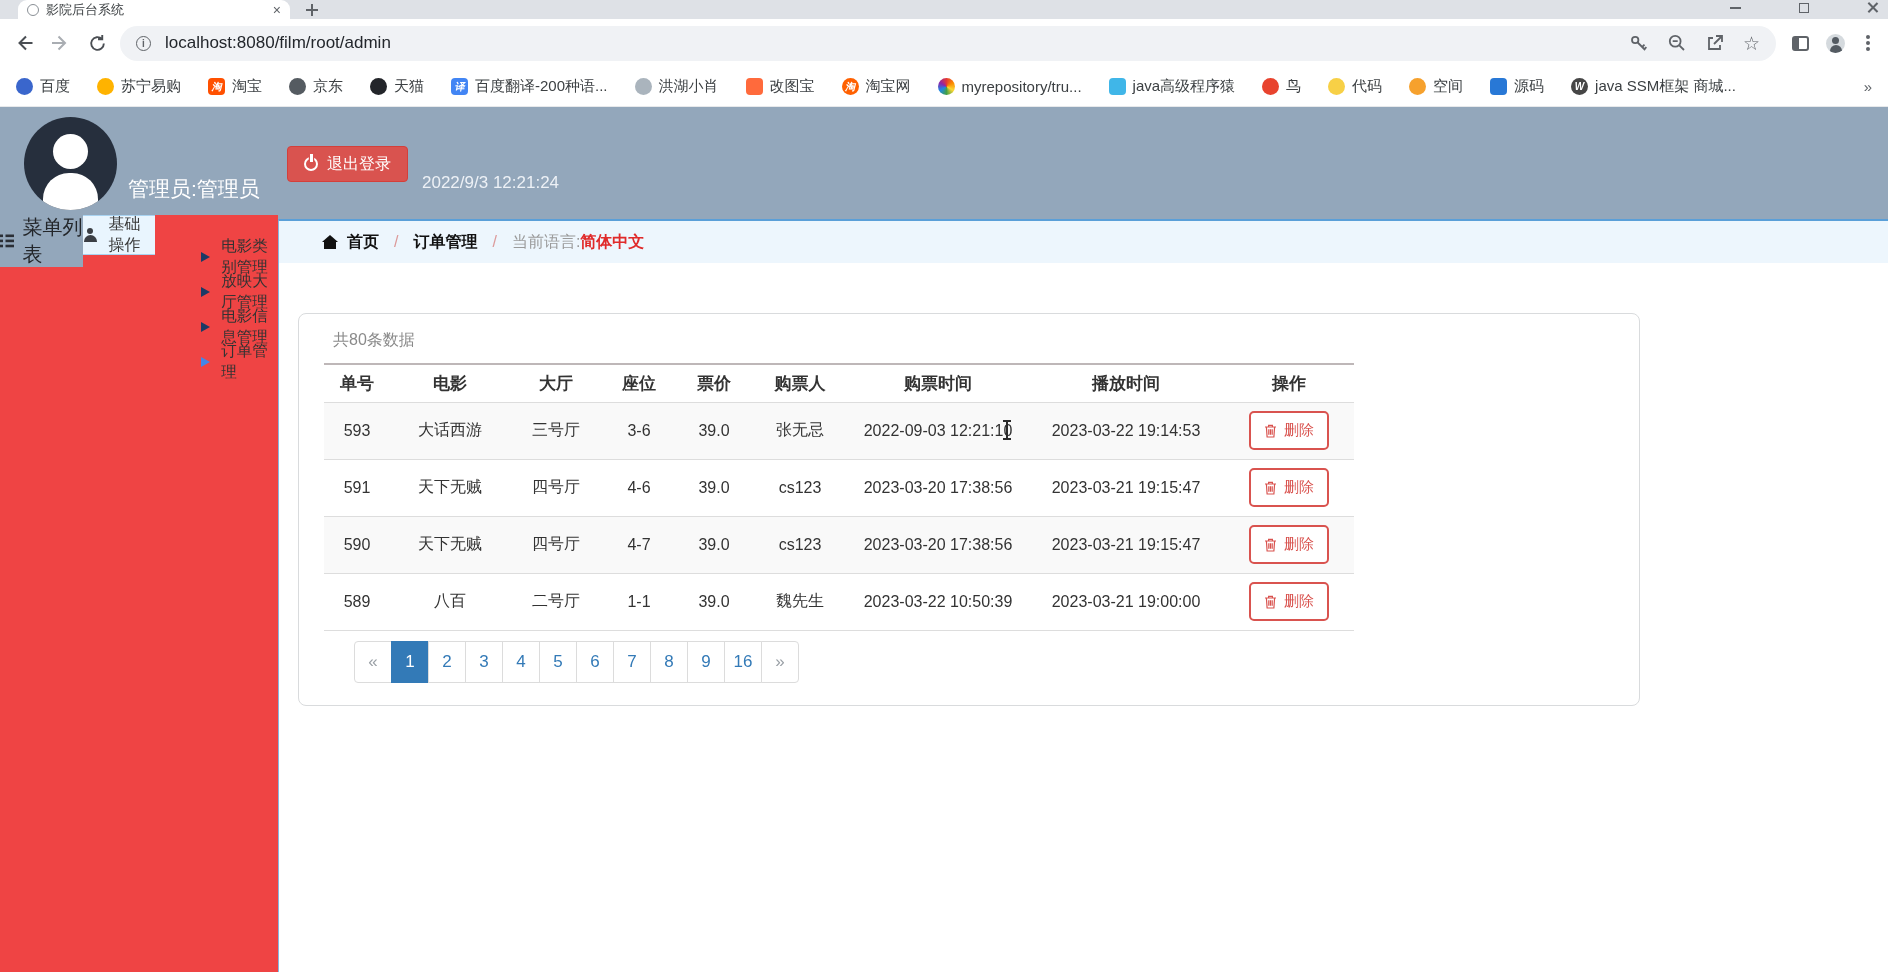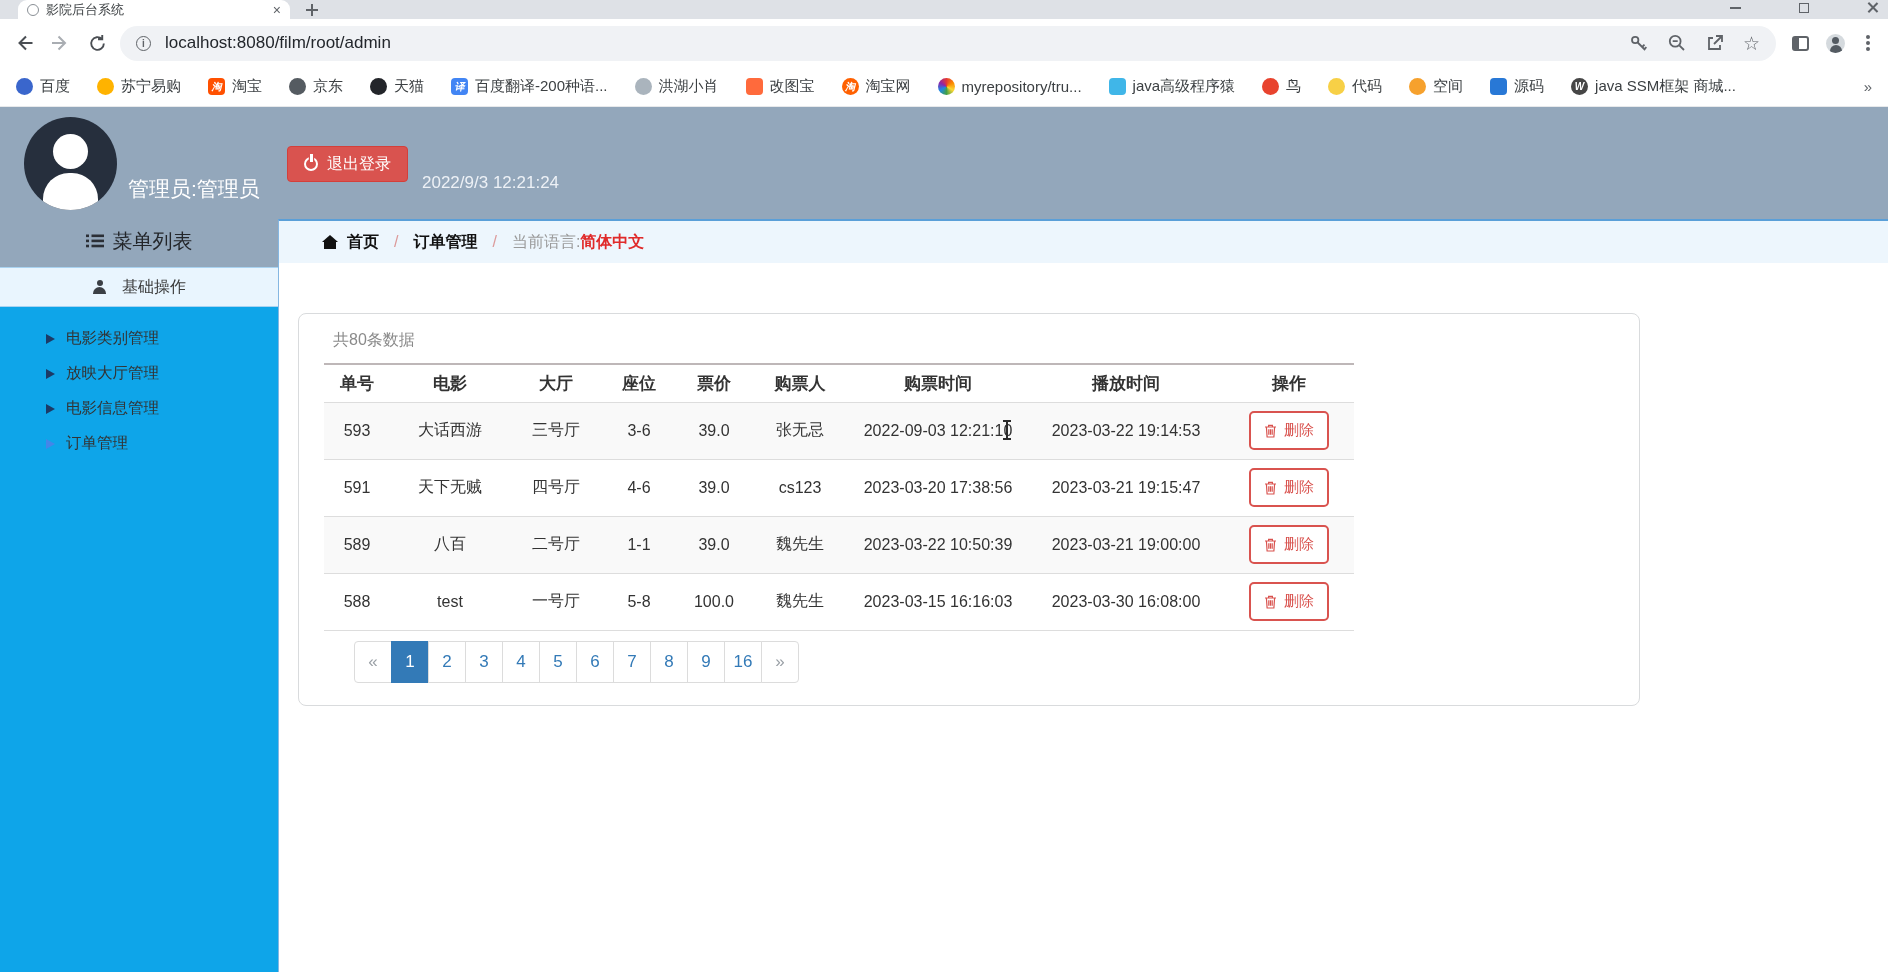--- a/index.html
+++ b/index.html
@@ -60,29 +60,29 @@
   .logout-btn { position:absolute; left:287px; top:39px; height:36px; display:flex; align-items:center;
                 gap:9px; padding:0 16px; background:#d9534f; border:1px solid #d43f3a; border-radius:4px;
                 color:#fff; font-size:16px; }
   .power-ic { position:relative; width:14px; height:14px; border:2px solid #fff; border-radius:50%; }
   .power-ic::before { content:""; position:absolute; left:4px; top:-5px; width:2.5px; height:8px; background:#fff;
                       box-shadow:0 0 0 1.2px #d9534f; }
   .header-time { position:absolute; left:422px; top:66px; font-size:17px; color:#edf1f6; }
 
   
   .app-body { display:flex; height:757px; background:#93a7bb; }
-  .sidebar { width:278px; background:#0ea5e9; display:flex; flex-direction:column; flex:none; }
+  .sidebar { width:278px; background:#ef4444; display:flex; flex-direction:row; flex:none; }
   .menu-title { height:52px; background:#93a7bb; display:flex; align-items:center; justify-content:center;
                 gap:9px; font-size:20px; color:#23262a; }
   .side-section { height:40px; background:#e9f5fe; border-top:1px solid #a9d3f1; border-bottom:1px solid #a9d3f1;
                   display:flex; align-items:center; justify-content:center; gap:15px; font-size:16px; color:#3a3a3a; }
   .person-ic { position:relative; width:15px; height:14px; }
   .person-ic::before { content:""; position:absolute; left:4.5px; top:0; width:6px; height:6px; border-radius:50%; background:#3b3f45; }
   .person-ic::after { content:""; position:absolute; left:1px; top:7px; width:13px; height:7px; border-radius:7px 7px 0 0; background:#3b3f45; }
-  .menu-items { padding-top:14px; }
+  .menu-items { padding-top:24px; }
   .menu-item { height:35px; display:flex; align-items:center; padding-left:46px; gap:11px; font-size:15.5px; color:#333; }
   .tri { width:0; height:0; border-left:9px solid #1c3a66; border-top:5.5px solid transparent; border-bottom:5.5px solid transparent; }
   .menu-item.active .tri { border-left-color:#4486e8; }
 
   .content { flex:1; margin-top:4px; border-top:2px solid #5a9fd8; border-left:1px solid #85b7e2; background:#fff; }
   .breadcrumb { height:42px; background:#edf6fd; display:flex; align-items:center; padding-left:43px; font-size:16px; }
   .house-ic { position:relative; width:16px; height:14px; margin-right:9px; }
   .house-ic::before { content:""; position:absolute; left:0; top:0; border-left:8px solid transparent;
                       border-right:8px solid transparent; border-bottom:7px solid #111; }
   .house-ic::after { content:""; position:absolute; left:2px; top:7px; width:12px; height:7px; background:#111; }
@@ -421,58 +421,58 @@
     <td>
       <button class="del-btn">
         <svg width="13" height="14" viewBox="0 0 13 14">
                       <path d="M1 3h11M4.6 3V1.3h3.8V3M2.4 3l.7 10h6.8l.7-10M4.8 5.3v5.4M6.5 5.3v5.4M8.2 5.3v5.4" stroke="#d9534f" fill="none" stroke-width="1.2"></path>
                     </svg>
         <span class="del-label">删除</span>
       </button>
     </td>
   </tr>
 
+  <tr>
+    <td>590</td>
+                <td>天下无贼</td>
+                <td>四号厅</td>
+    <td>4-7</td>
+                <td>39.0</td>
+                <td>cs123</td>
+    <td>2023-03-20 17:38:56</td>
+                <td>2023-03-21 19:15:47</td>
+    <td>
+      <button class="del-btn">
+        <svg width="13" height="14" viewBox="0 0 13 14">
+                      <path d="M1 3h11M4.6 3V1.3h3.8V3M2.4 3l.7 10h6.8l.7-10M4.8 5.3v5.4M6.5 5.3v5.4M8.2 5.3v5.4" stroke="#d9534f" fill="none" stroke-width="1.2"></path>
+                    </svg>
+        <span class="del-label">删除</span>
+      </button>
+    </td>
+  </tr>
 
   <tr>
     <td>589</td>
                 <td>八百</td>
                 <td>二号厅</td>
     <td>1-1</td>
                 <td>39.0</td>
                 <td>魏先生</td>
     <td>2023-03-22 10:50:39</td>
                 <td>2023-03-21 19:00:00</td>
     <td>
       <button class="del-btn">
         <svg width="13" height="14" viewBox="0 0 13 14">
                       <path d="M1 3h11M4.6 3V1.3h3.8V3M2.4 3l.7 10h6.8l.7-10M4.8 5.3v5.4M6.5 5.3v5.4M8.2 5.3v5.4" stroke="#d9534f" fill="none" stroke-width="1.2"></path>
                     </svg>
         <span class="del-label">删除</span>
       </button>
     </td>
   </tr>
 
-  <tr>
-    <td>588</td>
-                <td>test</td>
-                <td>一号厅</td>
-    <td>5-8</td>
-                <td>100.0</td>
-                <td>魏先生</td>
-    <td>2023-03-15 16:16:03</td>
-                <td>2023-03-30 16:08:00</td>
-    <td>
-      <button class="del-btn">
-        <svg width="13" height="14" viewBox="0 0 13 14">
-                      <path d="M1 3h11M4.6 3V1.3h3.8V3M2.4 3l.7 10h6.8l.7-10M4.8 5.3v5.4M6.5 5.3v5.4M8.2 5.3v5.4" stroke="#d9534f" fill="none" stroke-width="1.2"></path>
-                    </svg>
-        <span class="del-label">删除</span>
-      </button>
-    </td>
-  </tr>
 
 
 </tbody>
         </table>
         <ul class="pagination">
             <li class="nav">«</li>
             <li class="active">1</li>
             <li>2</li>
             <li>3</li>
             <li>4</li>

